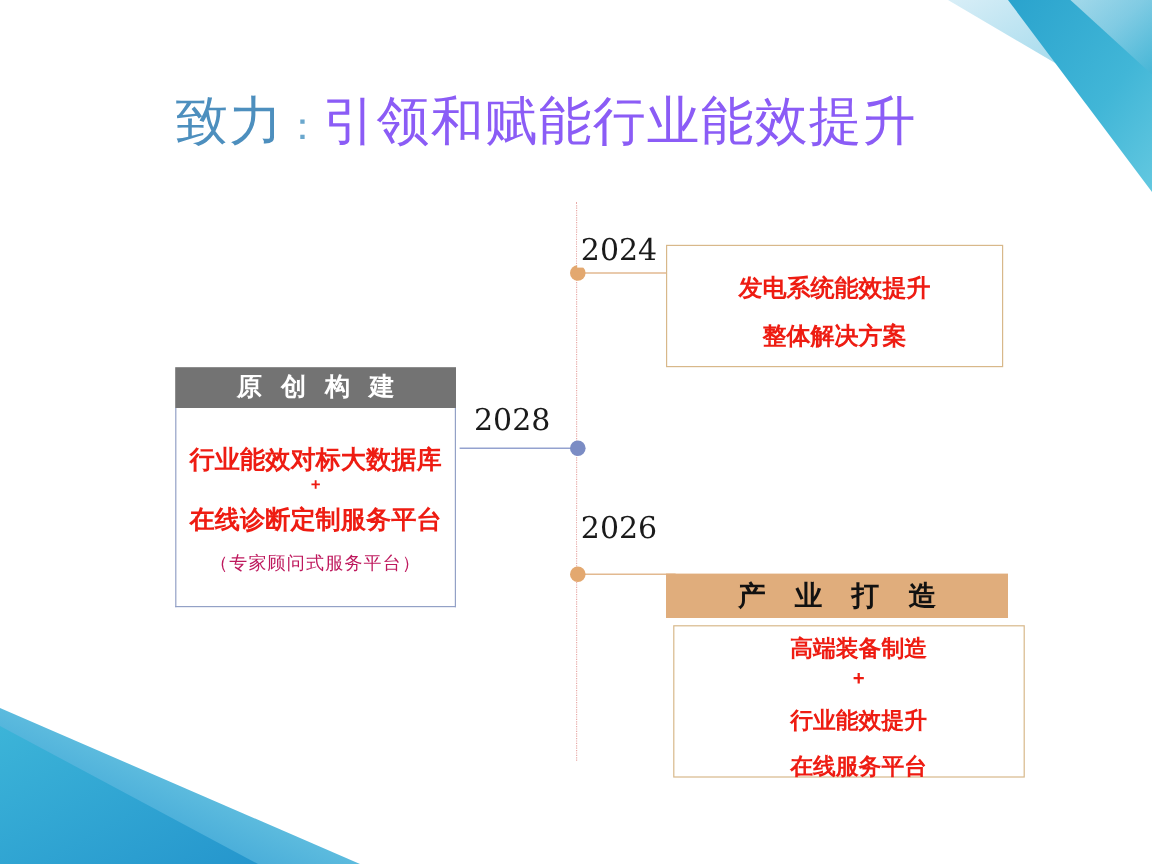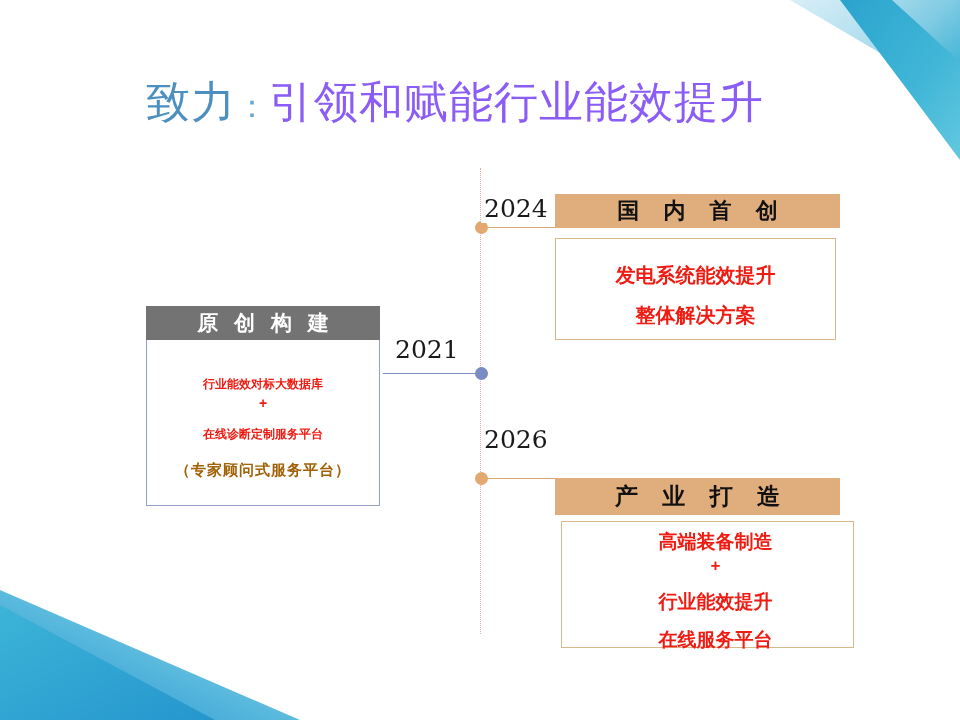--- a/index.html
+++ b/index.html
@@ -100,41 +100,41 @@
     box-sizing: border-box;
     background: #ffffff;
     text-align: center;
     display: flex;
     flex-direction: column;
     justify-content: center;
     align-items: center;
   }
   .body-line { white-space: nowrap; }
   .body-line.red   { color: #ee1c12; font-weight: bold; margin-top: 12px; }
-  .body-line.black { color: #a16207; font-weight: bold; }
+  .body-line.black { color: #be185d; font-weight: normal; }
   .body-line.plus  { color: #ee1c12; font-weight: bold; }
 
   
   #card-left { left: 146px; top: 306px; width: 234px; }
   #card-left .card-header {
     height: 34px;
     line-height: 34px;
     background: #737373;
     color: #ffffff;
     font-size: 21px;
     letter-spacing: 5px;
     text-indent: 5px;
   }
   #card-left .card-body {
     height: 166px;
     border: 1.2px solid #93a1c6;
     border-top: none;
     padding: 6px 4px 10px;
   }
-  #card-left .body-line.red   { font-size: 12px; line-height: 22px; text-align: right; }
+  #card-left .body-line.red   { font-size: 21px; line-height: 22px; text-align: right; }
   #card-left .body-line.plus  { font-size: 14px; line-height: 16px; }
   #card-left .body-line.black { font-size: 15px; line-height: 22px; margin-top: 14px; letter-spacing: 1px; }
 
   
   #card-top { left: 555px; top: 194px; width: 285px; }
   #card-top .card-header {
     height: 34px;
     line-height: 34px;
     background: #e0ad7c;
     color: #111111;
@@ -223,35 +223,34 @@
 
   <div id="conn-2024" class="tl-connector"></div>
   <div id="conn-2025" class="tl-connector"></div>
   <div id="conn-2026" class="tl-connector"></div>
 
   <div id="dot-2024" class="tl-dot orange"></div>
   <div id="dot-2025" class="tl-dot blue"></div>
   <div id="dot-2026" class="tl-dot orange"></div>
 
   <div id="year-2024" class="tl-year">2024</div>
-  <div id="year-2025" class="tl-year">2021</div>
+  <div id="year-2025" class="tl-year">2028</div>
   <div id="year-2026" class="tl-year">2026</div>
 
   <div id="card-left" class="card">
     <div class="card-header">原 创 构 建</div>
     <div class="card-body">
       <div class="body-line red">行业能效对标大数据库</div>
       <div class="body-line plus">+</div>
       <div class="body-line red">在线诊断定制服务平台</div>
       <div class="body-line black">（专家顾问式服务平台）</div>
     </div>
   </div>
 
   <div id="card-top" class="card">
-    <div class="card-header">国 内 首 创</div>
     <div class="card-body">
       <div class="body-line red">发电系统能效提升</div>
       <div class="body-line red">整体解决方案</div>
     </div>
   </div>
 
   <div id="card-bottom" class="card">
     <div class="card-header">产 业 打 造</div>
     <div class="card-body">
       <div class="body-line red">高端装备制造</div>

